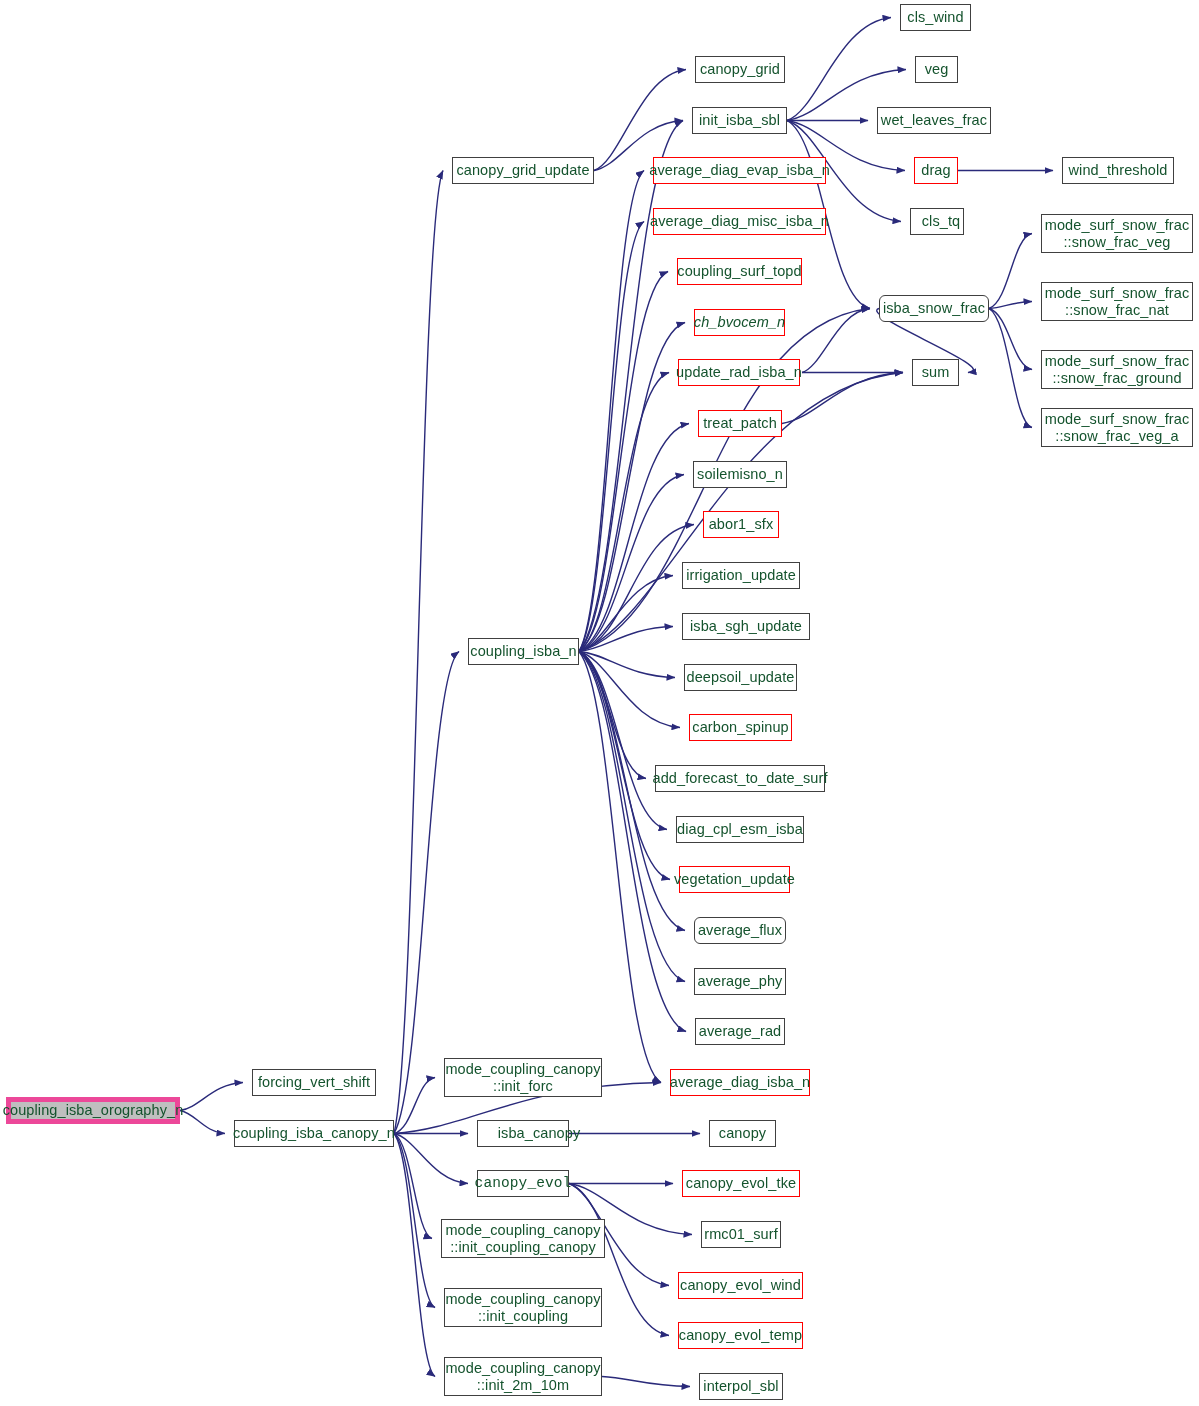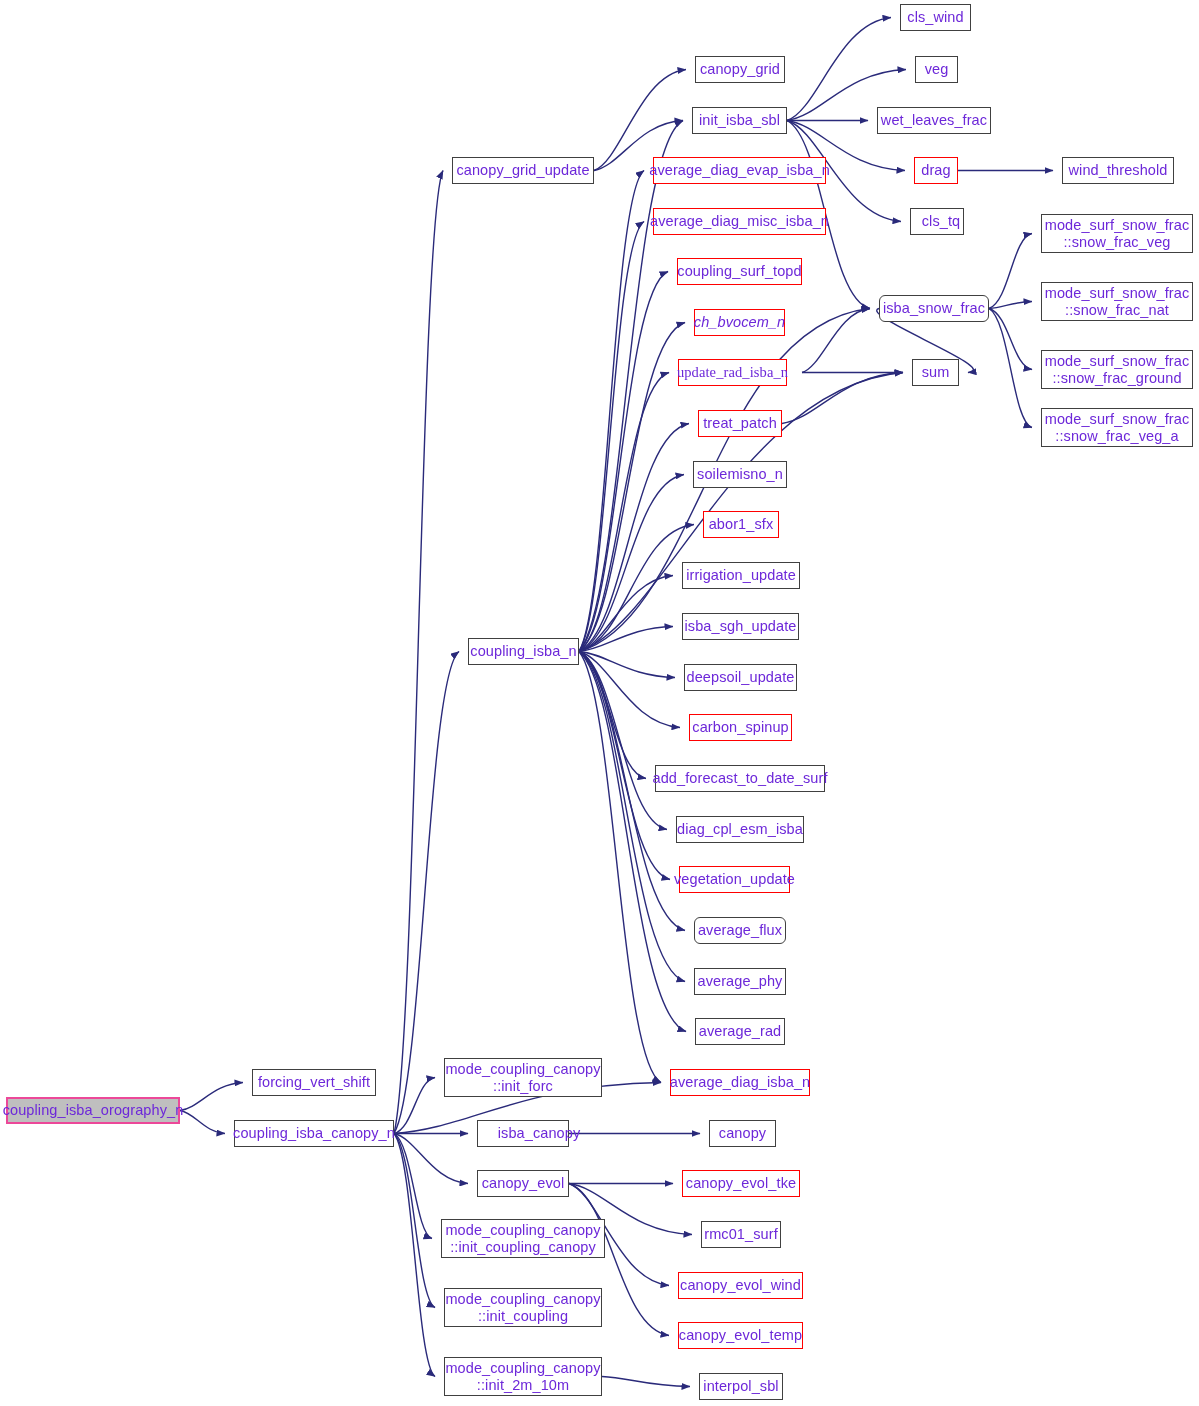--- a/index.html
+++ b/index.html
@@ -27,33 +27,33 @@
   }
   .node {
     position: absolute;
     box-sizing: border-box;
     display: flex;
     align-items: center;
     justify-content: center;
     text-align: center;
     background: #ffffff;
     border: 1px solid #404040;
-    color: #6d28d9;
+    color: #14532d;
     font-size: 14.5px;
     line-height: 1.12;
     letter-spacing: 0.1px;
     white-space: pre;
     z-index: 5;
   }
   .node.red {
     border: 1px solid #ff0000;
   }
   .node.root {
     background: #bfbfbf;
-    border: 2px solid #ec4899;
+    border: 5px solid #ec4899;
   }
   .node .lbl {
     display: block;
     padding: 0 2px;
   }
 </style>
 </head>
 <body>
 
 <div id="canvas">
@@ -124,39 +124,39 @@
   </svg>
   <div id="node-layer">
       <div class="node root" style="left: 6px; top: 1097px; width: 174px; height: 27px;"><span class="lbl">coupling_isba_orography_n</span></div>
       <div class="node" style="left: 252px; top: 1069px; width: 124px; height: 27px;"><span class="lbl">forcing_vert_shift</span></div>
       <div class="node" style="left: 234px; top: 1120px; width: 160px; height: 27px;"><span class="lbl">coupling_isba_canopy_n</span></div>
       <div class="node" style="left: 452px; top: 157px; width: 142px; height: 27px;"><span class="lbl">canopy_grid_update</span></div>
       <div class="node" style="left: 468px; top: 638px; width: 111px; height: 27px;"><span class="lbl">coupling_isba_n</span></div>
       <div class="node" style="left: 444px; top: 1058px; width: 158px; height: 39px;"><span class="lbl">mode_coupling_canopy
 ::init_forc</span></div>
       <div class="node" style="left: 477px; top: 1120px; width: 92px; height: 27px; padding-left: 32px;"><span class="lbl">isba_canopy</span></div>
-      <div class="node" style="left: 477px; top: 1170px; width: 92px; height: 27px;"><span class="lbl">canopy_evol</span></div>
+      <div class="node" style="left: 477px; top: 1170px; width: 92px; height: 27px; font-family: Liberation Mono, monospace;"><span class="lbl">canopy_evol</span></div>
       <div class="node" style="left: 441px; top: 1219px; width: 164px; height: 39px;"><span class="lbl">mode_coupling_canopy
 ::init_coupling_canopy</span></div>
       <div class="node" style="left: 444px; top: 1288px; width: 158px; height: 39px;"><span class="lbl">mode_coupling_canopy
 ::init_coupling</span></div>
       <div class="node" style="left: 444px; top: 1357px; width: 158px; height: 39px;"><span class="lbl">mode_coupling_canopy
 ::init_2m_10m</span></div>
       <div class="node" style="left: 695px; top: 56px; width: 90px; height: 27px;"><span class="lbl">canopy_grid</span></div>
       <div class="node" style="left: 692px; top: 107px; width: 95px; height: 27px;"><span class="lbl">init_isba_sbl</span></div>
       <div class="node red" style="left: 653px; top: 157px; width: 173px; height: 27px;"><span class="lbl">average_diag_evap_isba_n</span></div>
       <div class="node red" style="left: 653px; top: 208px; width: 173px; height: 27px;"><span class="lbl">average_diag_misc_isba_n</span></div>
       <div class="node red" style="left: 677px; top: 258px; width: 125px; height: 27px;"><span class="lbl">coupling_surf_topd</span></div>
       <div class="node red" style="left: 694px; top: 309px; width: 91px; height: 27px; font-style: italic;"><span class="lbl">ch_bvocem_n</span></div>
-      <div class="node red" style="left: 678px; top: 359px; width: 109px; height: 27px; font-family: Liberation Serif, serif;"><span class="lbl">update_rad_isba_n</span></div>
+      <div class="node red" style="left: 678px; top: 359px; width: 122px; height: 27px;"><span class="lbl">update_rad_isba_n</span></div>
       <div class="node red" style="left: 698px; top: 410px; width: 84px; height: 27px;"><span class="lbl">treat_patch</span></div>
       <div class="node" style="left: 693px; top: 461px; width: 94px; height: 27px;"><span class="lbl">soilemisno_n</span></div>
       <div class="node red" style="left: 703px; top: 511px; width: 76px; height: 27px;"><span class="lbl">abor1_sfx</span></div>
       <div class="node" style="left: 682px; top: 562px; width: 118px; height: 27px;"><span class="lbl">irrigation_update</span></div>
-      <div class="node" style="left: 682px; top: 613px; width: 117px; height: 27px;"><span class="lbl">isba_sgh_update</span></div>
+      <div class="node" style="left: 682px; top: 613px; width: 128px; height: 27px;"><span class="lbl">isba_sgh_update</span></div>
       <div class="node" style="left: 684px; top: 664px; width: 113px; height: 27px;"><span class="lbl">deepsoil_update</span></div>
       <div class="node red" style="left: 689px; top: 714px; width: 103px; height: 27px;"><span class="lbl">carbon_spinup</span></div>
       <div class="node" style="left: 655px; top: 765px; width: 170px; height: 27px;"><span class="lbl">add_forecast_to_date_surf</span></div>
       <div class="node" style="left: 676px; top: 816px; width: 128px; height: 27px;"><span class="lbl">diag_cpl_esm_isba</span></div>
       <div class="node red" style="left: 679px; top: 866px; width: 111px; height: 27px;"><span class="lbl">vegetation_update</span></div>
       <div class="node" style="left: 694px; top: 917px; width: 92px; height: 27px; border-radius: 6px;"><span class="lbl">average_flux</span></div>
       <div class="node" style="left: 694px; top: 968px; width: 92px; height: 27px;"><span class="lbl">average_phy</span></div>
       <div class="node" style="left: 695px; top: 1018px; width: 90px; height: 27px;"><span class="lbl">average_rad</span></div>
       <div class="node red" style="left: 670px; top: 1069px; width: 140px; height: 27px;"><span class="lbl">average_diag_isba_n</span></div>
       <div class="node" style="left: 709px; top: 1120px; width: 67px; height: 27px;"><span class="lbl">canopy</span></div>

